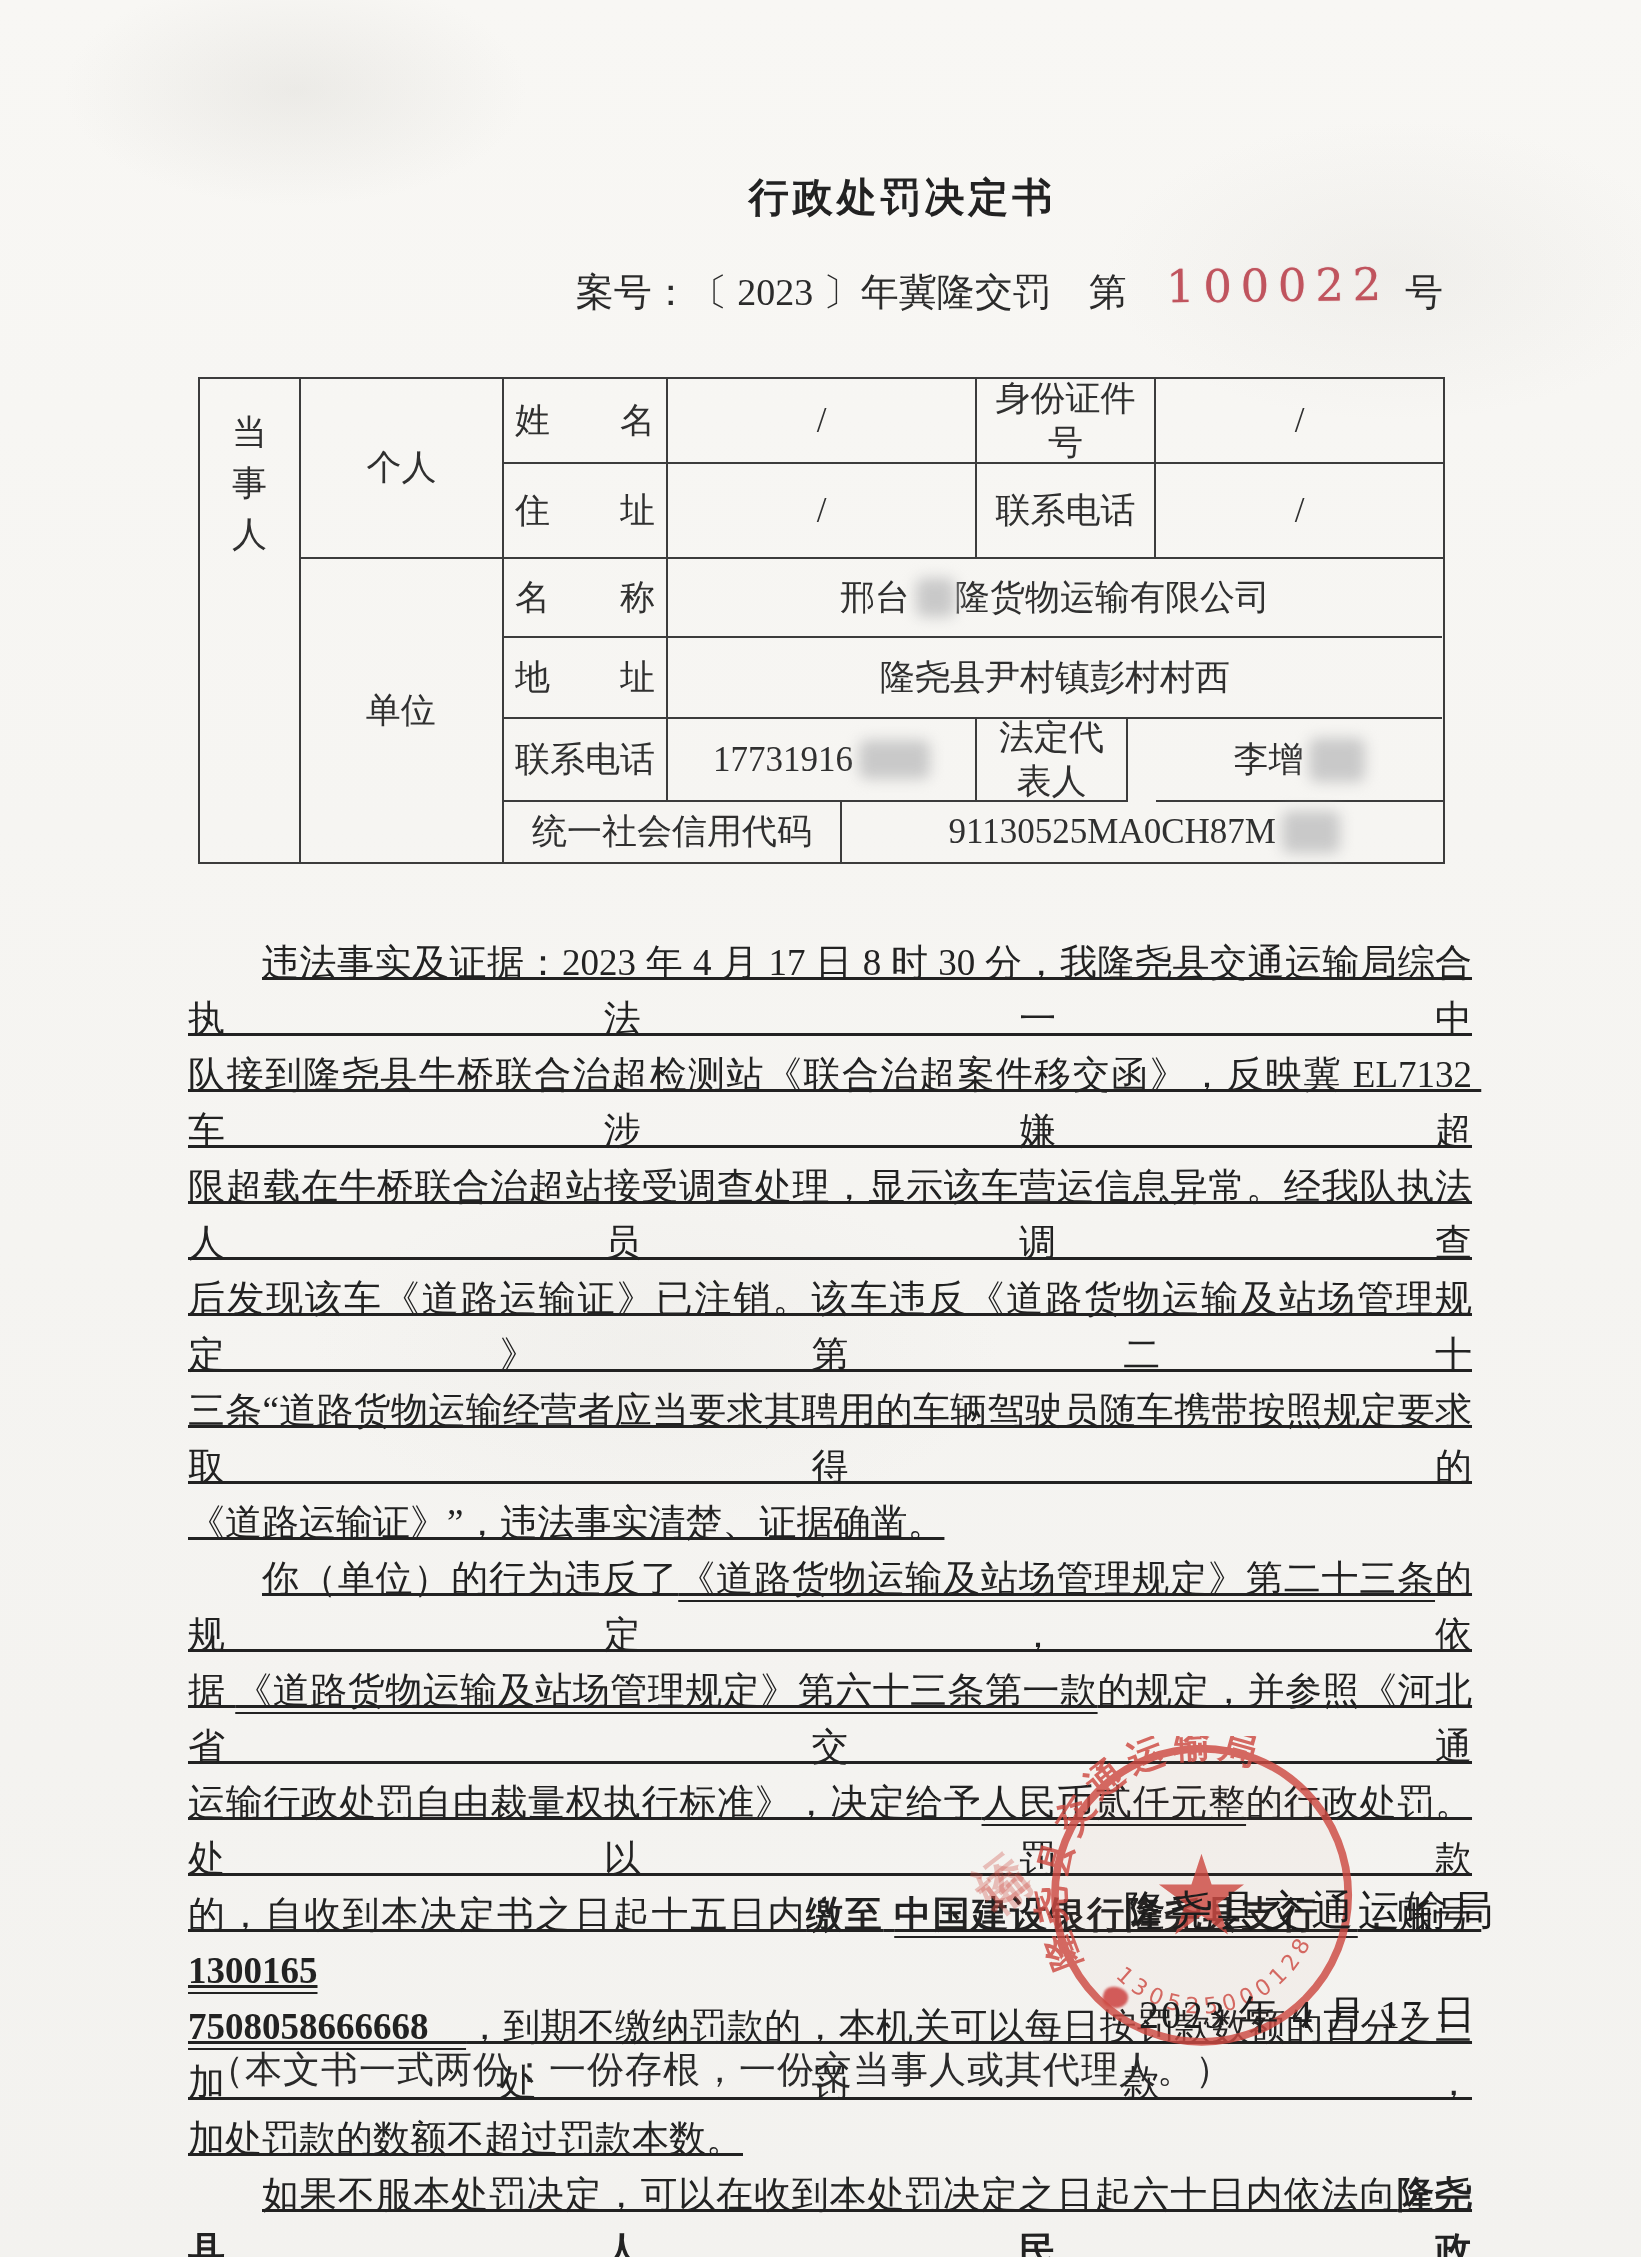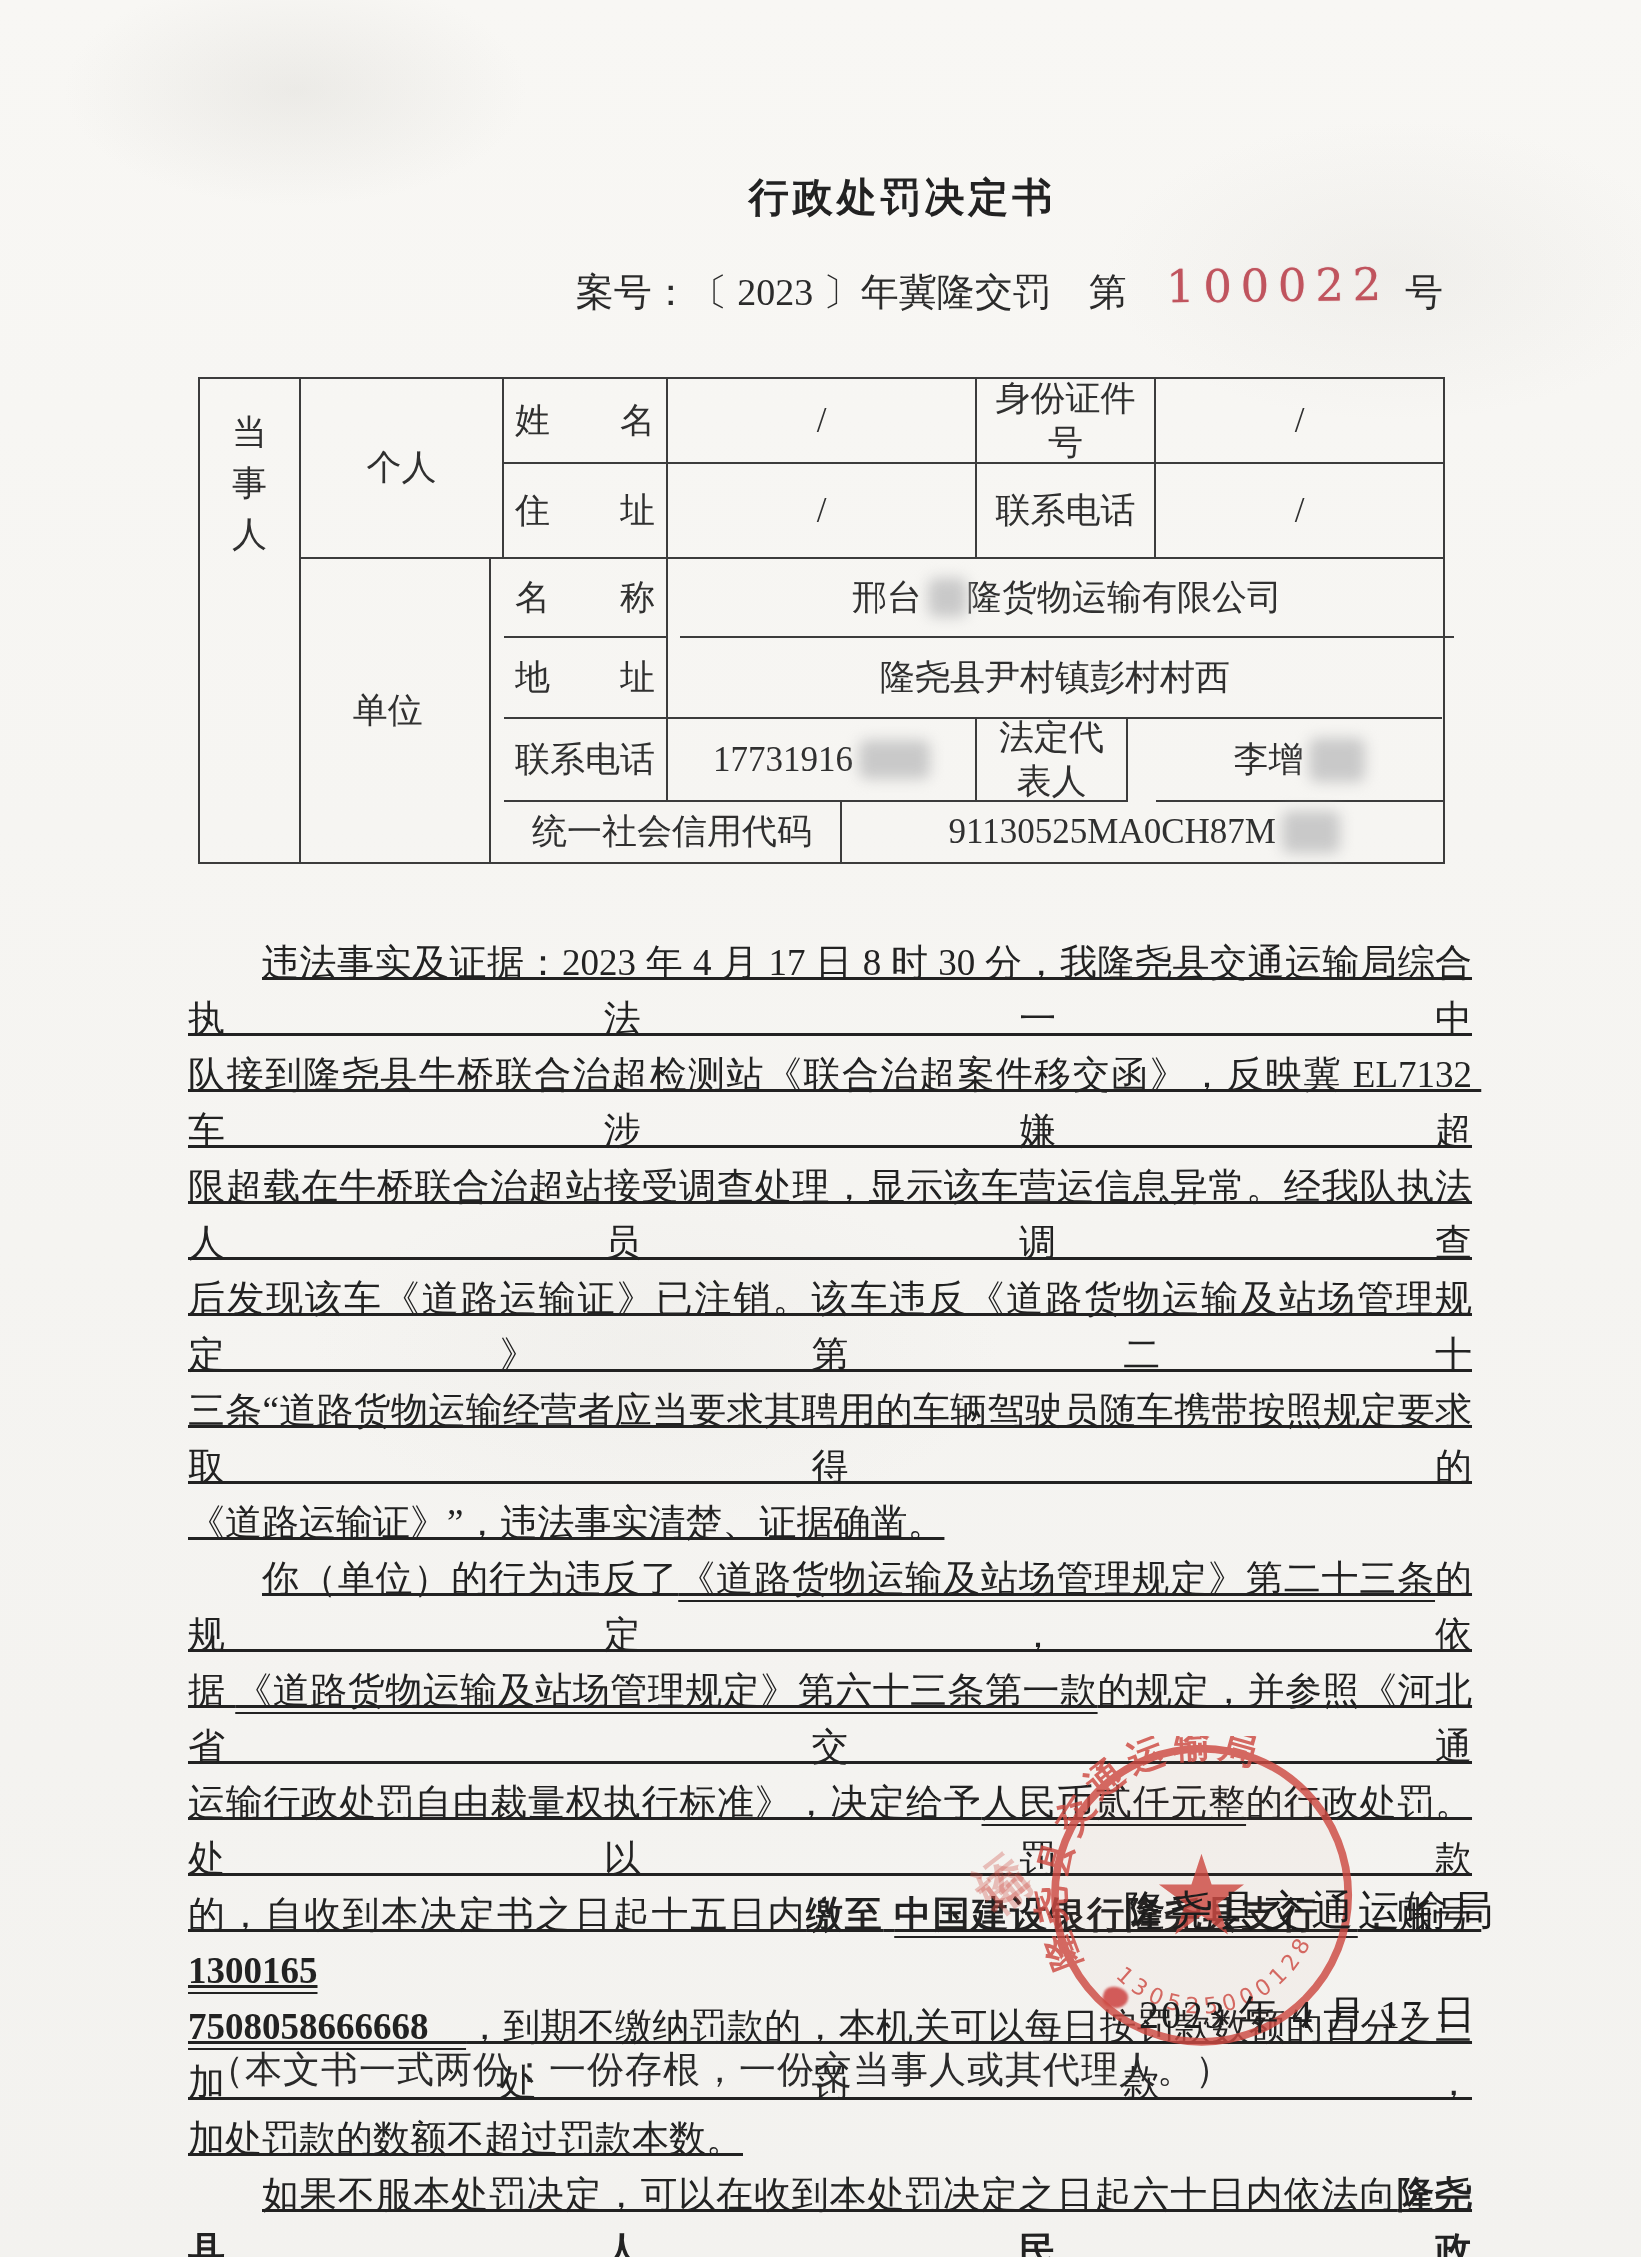--- a/index.html
+++ b/index.html
@@ -118,34 +118,34 @@
     <span>号</span>
   </div>
 
   <div class="doc-table">
 
     <div class="cell top-align eb" style="left:0;top:0;width:101px;height:483px;">
       <span class="vertical-label">当事人</span>
     </div>
 
     <div class="cell" style="left:101px;top:0;width:203px;height:180px;">个人</div>
-    <div class="cell eb" style="left:88px;top:180px;width:203px;height:303px;padding-left:6px;">单位</div>
+    <div class="cell eb" style="left:101px;top:180px;width:203px;height:303px;padding-left:6px;">单位</div>
 
     <div class="cell" style="left:304px;top:0;width:164px;height:85px;">姓　　名</div>
     <div class="cell" style="left:468px;top:0;width:309px;height:85px;">/</div>
     <div class="cell" style="left:777px;top:0;width:179px;height:85px;"><span class="wrap-narrow">身份证件号</span></div>
     <div class="cell er" style="left:956px;top:0;width:287px;height:85px;">/</div>
 
     <div class="cell" style="left:304px;top:85px;width:164px;height:95px;">住　　址</div>
     <div class="cell" style="left:468px;top:85px;width:309px;height:95px;">/</div>
     <div class="cell" style="left:777px;top:85px;width:179px;height:95px;">联系电话</div>
     <div class="cell er" style="left:956px;top:85px;width:287px;height:95px;">/</div>
 
     <div class="cell" style="left:304px;top:180px;width:164px;height:79px;">名　　称</div>
-    <div class="cell er" style="left:480px;top:180px;width:774px;height:79px;">
+    <div class="cell er" style="left:468px;top:180px;width:774px;height:79px;">
       <span>邢台</span><span class="redact" style="width:39px;height:39px;"></span><span>隆货物运输有限公司</span>
     </div>
 
     <div class="cell" style="left:304px;top:259px;width:164px;height:81px;">地　　址</div>
     <div class="cell er" style="left:468px;top:259px;width:774px;height:81px;">隆尧县尹村镇彭村村西</div>
 
     <div class="cell" style="left:304px;top:340px;width:164px;height:83px;">联系电话</div>
     <div class="cell" style="left:468px;top:340px;width:309px;height:83px;">
       <span>17731916</span><span class="redact" style="width:71px;height:39px;"></span>
     </div>

